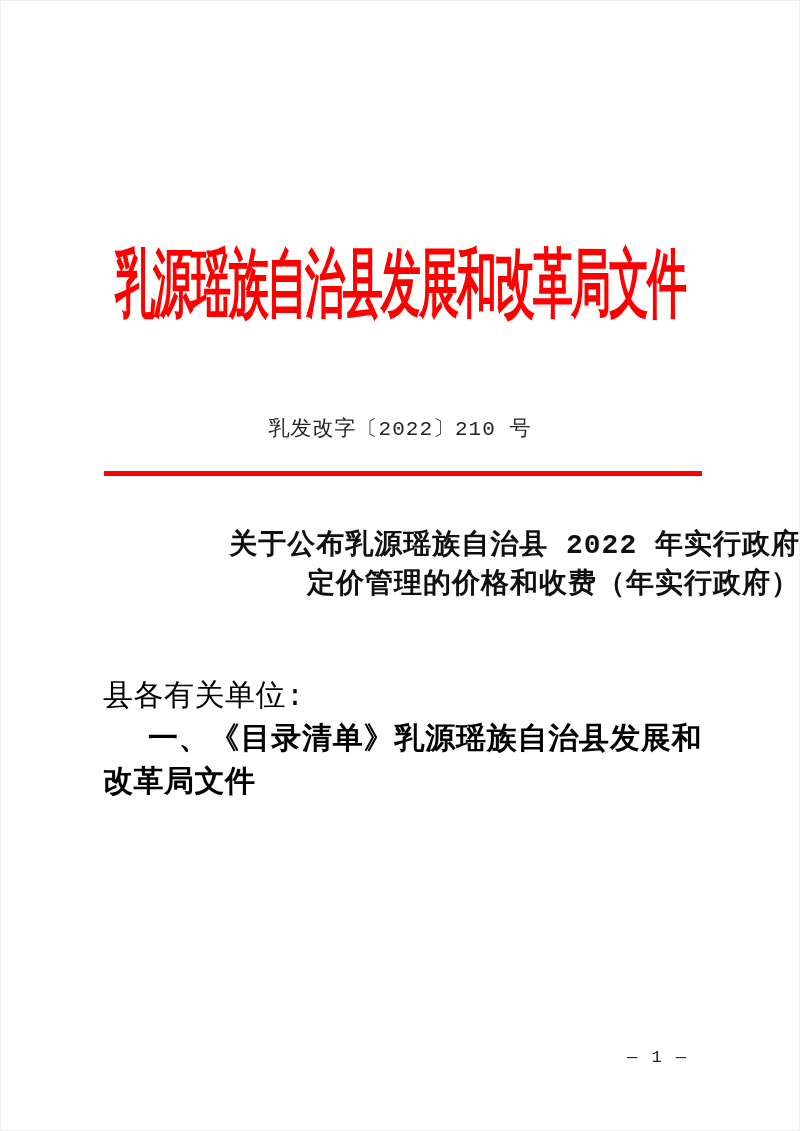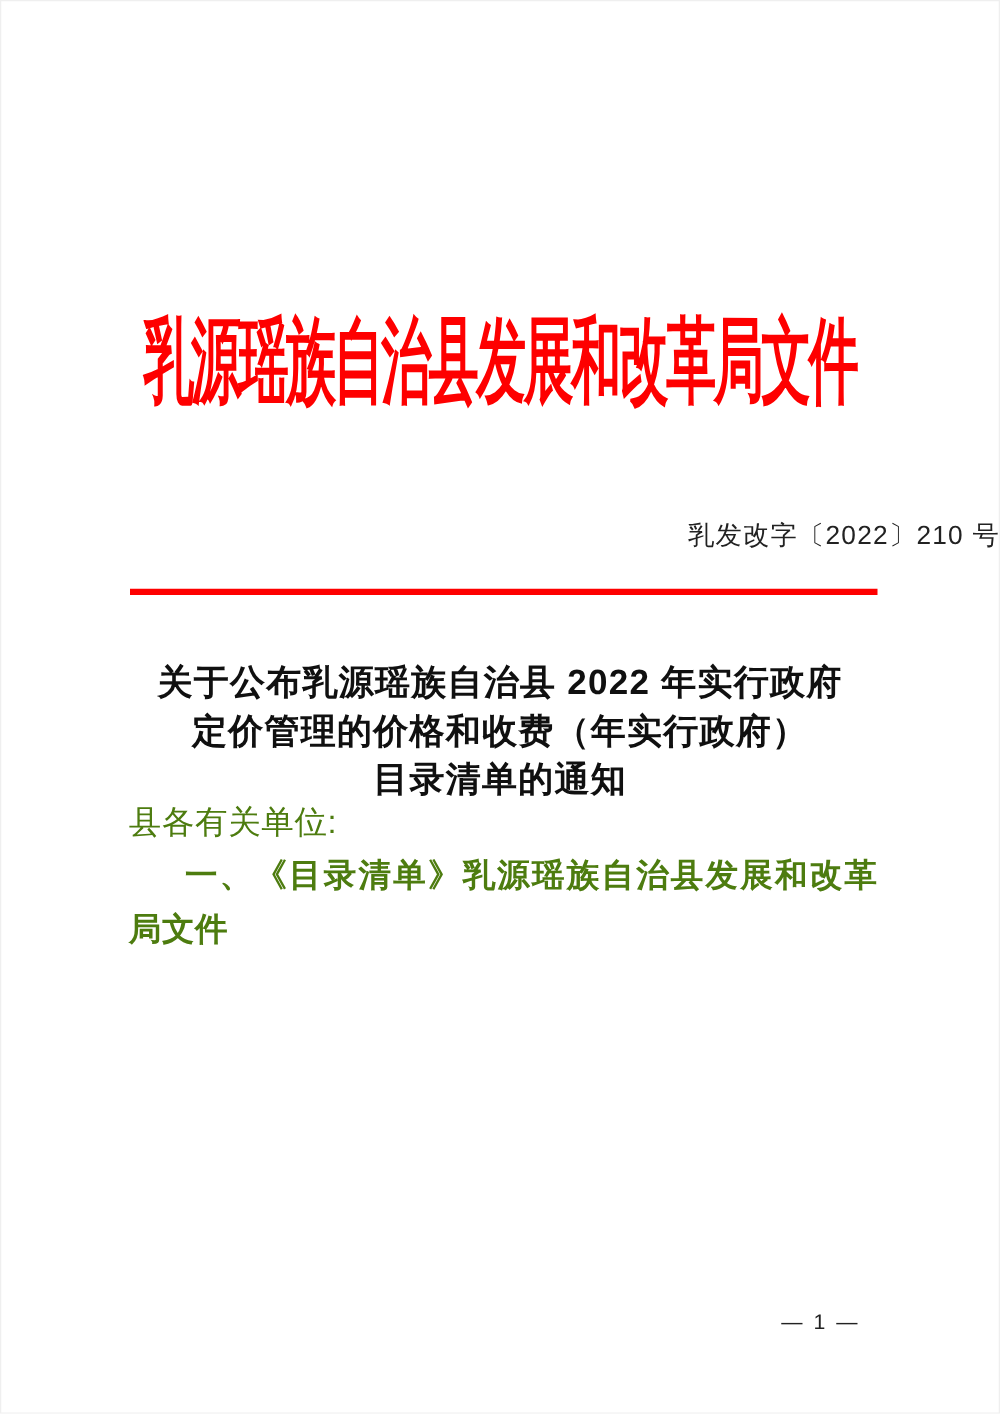--- a/index.html
+++ b/index.html
@@ -9,21 +9,21 @@
     background: #ffffff;
   }
   .page {
     position: relative;
     width: 800px;
     height: 1131px;
     margin: 0 auto;
     background: #ffffff;
     overflow: hidden;
     color: #1a1a1a;
-    font-family: Liberation Sans, sans-serif;
+    font-family: Liberation Mono, monospace;
     box-shadow: inset 0 0 0 1px #efefef;
   }
 
   
   .banner {
     position: absolute;
     top: 237px;
     left: 0;
     width: 100%;
     height: 106px;
@@ -37,21 +37,21 @@
     transform: scaleY(1.88);
     transform-origin: 50% 50%;
   }
 
   
   .doc-number {
     position: absolute;
     top: 414px;
     left: 0;
     width: 100%;
-    text-align: right;
+    text-align: center;
     font-size: 21px;
     letter-spacing: 1px;
     color: #222222;
   }
 
   
   .red-divider {
     position: absolute;
     left: 104px;
     top: 471px;
@@ -59,38 +59,38 @@
     height: 5px;
     background: #fe0000;
   }
 
   
   .doc-title {
     position: absolute;
     top: 526px;
     left: 0;
     width: 100%;
-    text-align: center;
+    text-align: right;
     font-weight: bold;
     font-size: 28px;
     line-height: 39px;
     letter-spacing: 1px;
     color: #101010;
   }
 
   
   .body-block {
     position: absolute;
-    top: 636px;
+    top: 676px;
     left: 103px;
     width: 599px;
-    font-size: 26px;
+    font-size: 30px;
     line-height: 43px;
     text-align: justify;
-    color: #4d7c0f;
+    color: #000000;
     letter-spacing: 0.5px;
   }
   .body-block p {
     margin: 0;
     padding: 0;
   }
   .indent {
     text-indent: 45px;
   }
   .bold {
@@ -115,21 +115,20 @@
 
   <div class="banner">乳源瑶族自治县发展和改革局文件</div>
 
   <div class="doc-number">乳发改字〔2022〕210 号</div>
 
   <div class="red-divider"></div>
 
   <div class="doc-title">
     <div class="title-line">关于公布乳源瑶族自治县 2022 年实行政府</div>
     <div class="title-line">定价管理的价格和收费（年实行政府）</div>
-    <div class="title-line">目录清单的通知</div>
   </div>
 
   <div class="body-block">
     <p class="salutation">县各有关单位:</p>
     <p class="para indent bold">一、《目录清单》乳源瑶族自治县发展和改革局文件</p>
   </div>
 
   <div class="page-number">— 1 —</div>
 
 </div>

